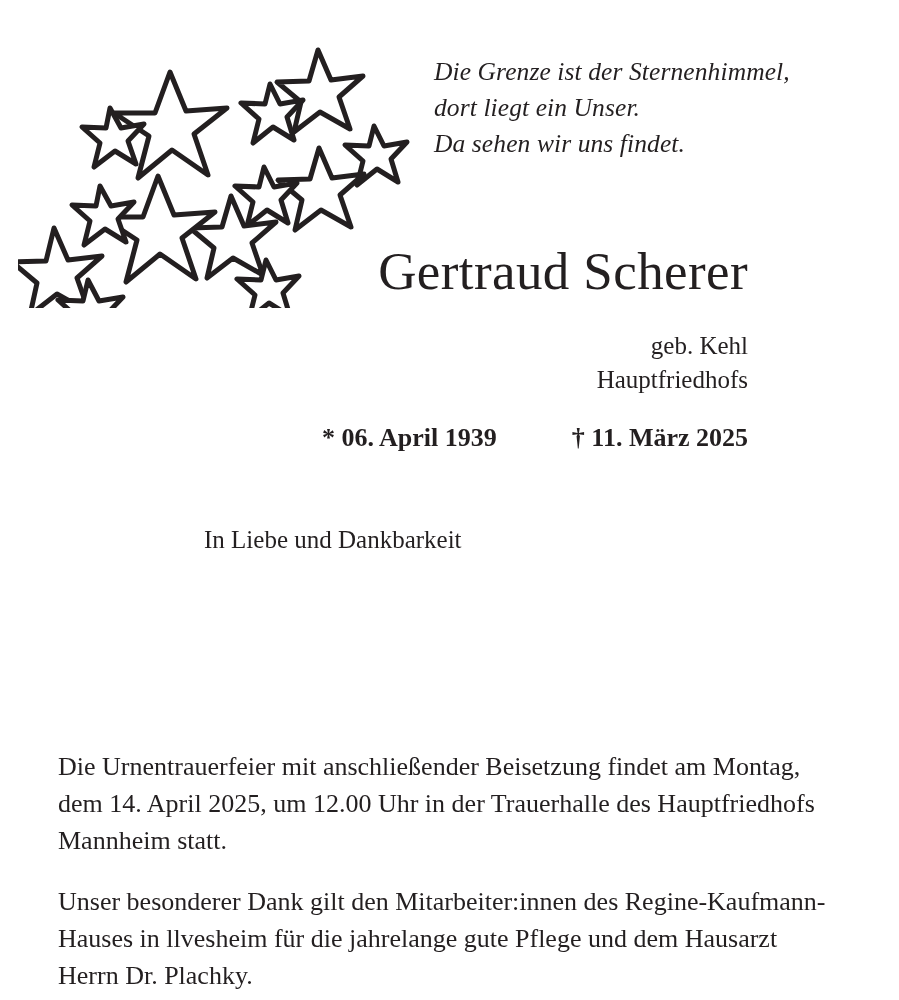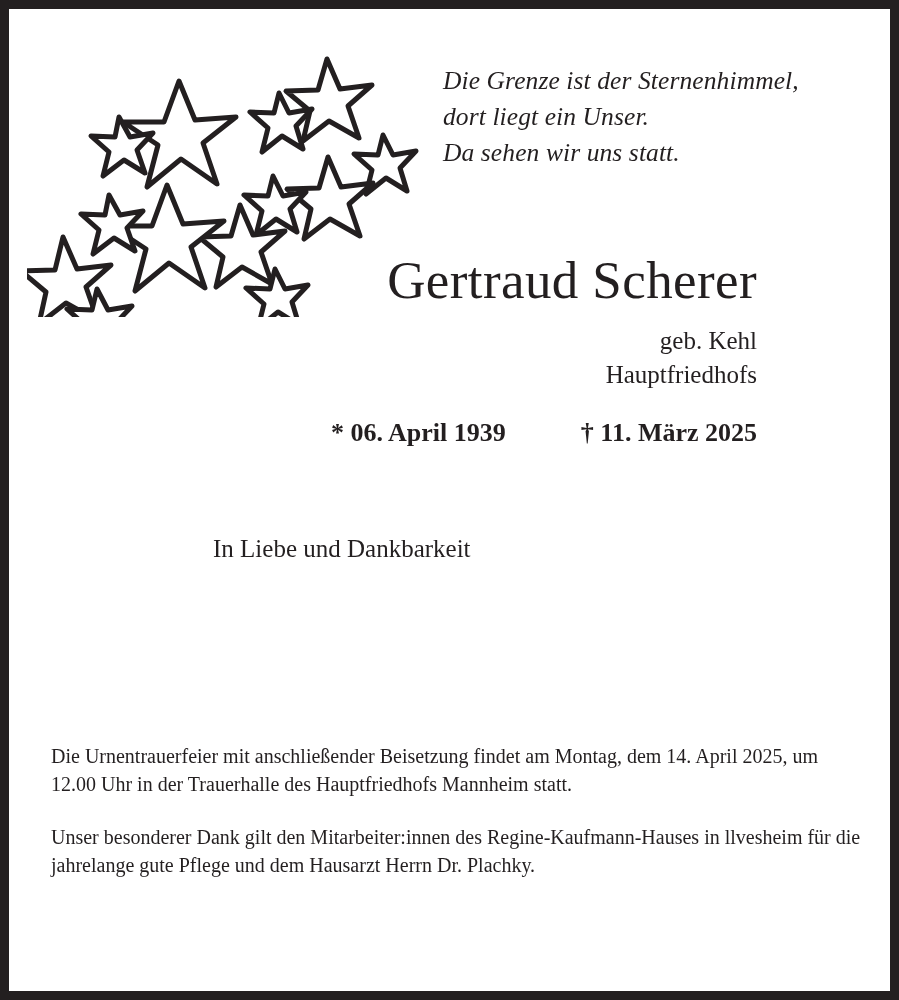--- a/index.html
+++ b/index.html
@@ -9,21 +9,20 @@
   }
   body {
     font-family: "Liberation Serif", "DejaVu Serif", serif;
   }
   .notice {
     position: relative;
     width: 899px;
     height: 1000px;
     box-sizing: border-box;
     background: #231f20;
-    padding: 9px;
     overflow: hidden;
   }
   .page {
     position: relative;
     width: 100%;
     height: 100%;
     background: #ffffff;
     box-sizing: border-box;
     overflow: hidden;
   }
@@ -64,21 +63,21 @@
   }
   .deceased-name {
     font-size: 53px;
     line-height: 1.06;
     letter-spacing: .4px;
     white-space: nowrap;
   }
   .nee {
     font-size: 25px;
     line-height: 1.25;
-    margin-top: 17px;
+    margin-top: 31px;
   }
   .profession {
     font-size: 25px;
     line-height: 1.25;
     margin-top: 3px;
   }
   .dates {
     margin-top: 26px;
     font-weight: bold;
     font-size: 26px;
@@ -107,22 +106,22 @@
 
   
   .body {
     position: absolute;
     left: 42px;
     top: 733px;
     width: 810px;
     color: #231f20;
   }
   .body p {
-    margin: 0;
-    font-size: 20px;
+    margin: 16px;
+    font-size: 26px;
     line-height: 1.42;
   }
   .body p + p { margin-top: 24px; }
 </style>
 </head>
 <body>
 
 <div class="notice">
   <div class="page">
 
@@ -153,21 +152,21 @@
 
         <path d="M36 200 L50 232 L84 228 L59 250 L71 284 L39 266 L12 287 L19 255 L-6 234 L28 233 Z"></path>
 
         <path d="M70 252 L81 273 L105 269 L88 287 L96 311 L74 297 L53 314 L59 289 L40 272 L65 273 Z"></path>
       </svg>
     </div>
 
     <div class="epigraph">
       <div>Die Grenze ist der Sternenhimmel,</div>
       <div>dort liegt ein Unser.</div>
-      <div>Da sehen wir uns statt.</div>
+      <div>Da sehen wir uns findet.</div>
     </div>
 
     <div class="nameblock">
       <div class="deceased-name">Gertraud Scherer</div>
       <div class="nee">geb. Kehl</div>
       <div class="profession">Hauptfriedhofs</div>
       <div class="dates">
         <span>*</span>
         <span>06.  April 1939</span>
         <span class="gap"></span>

